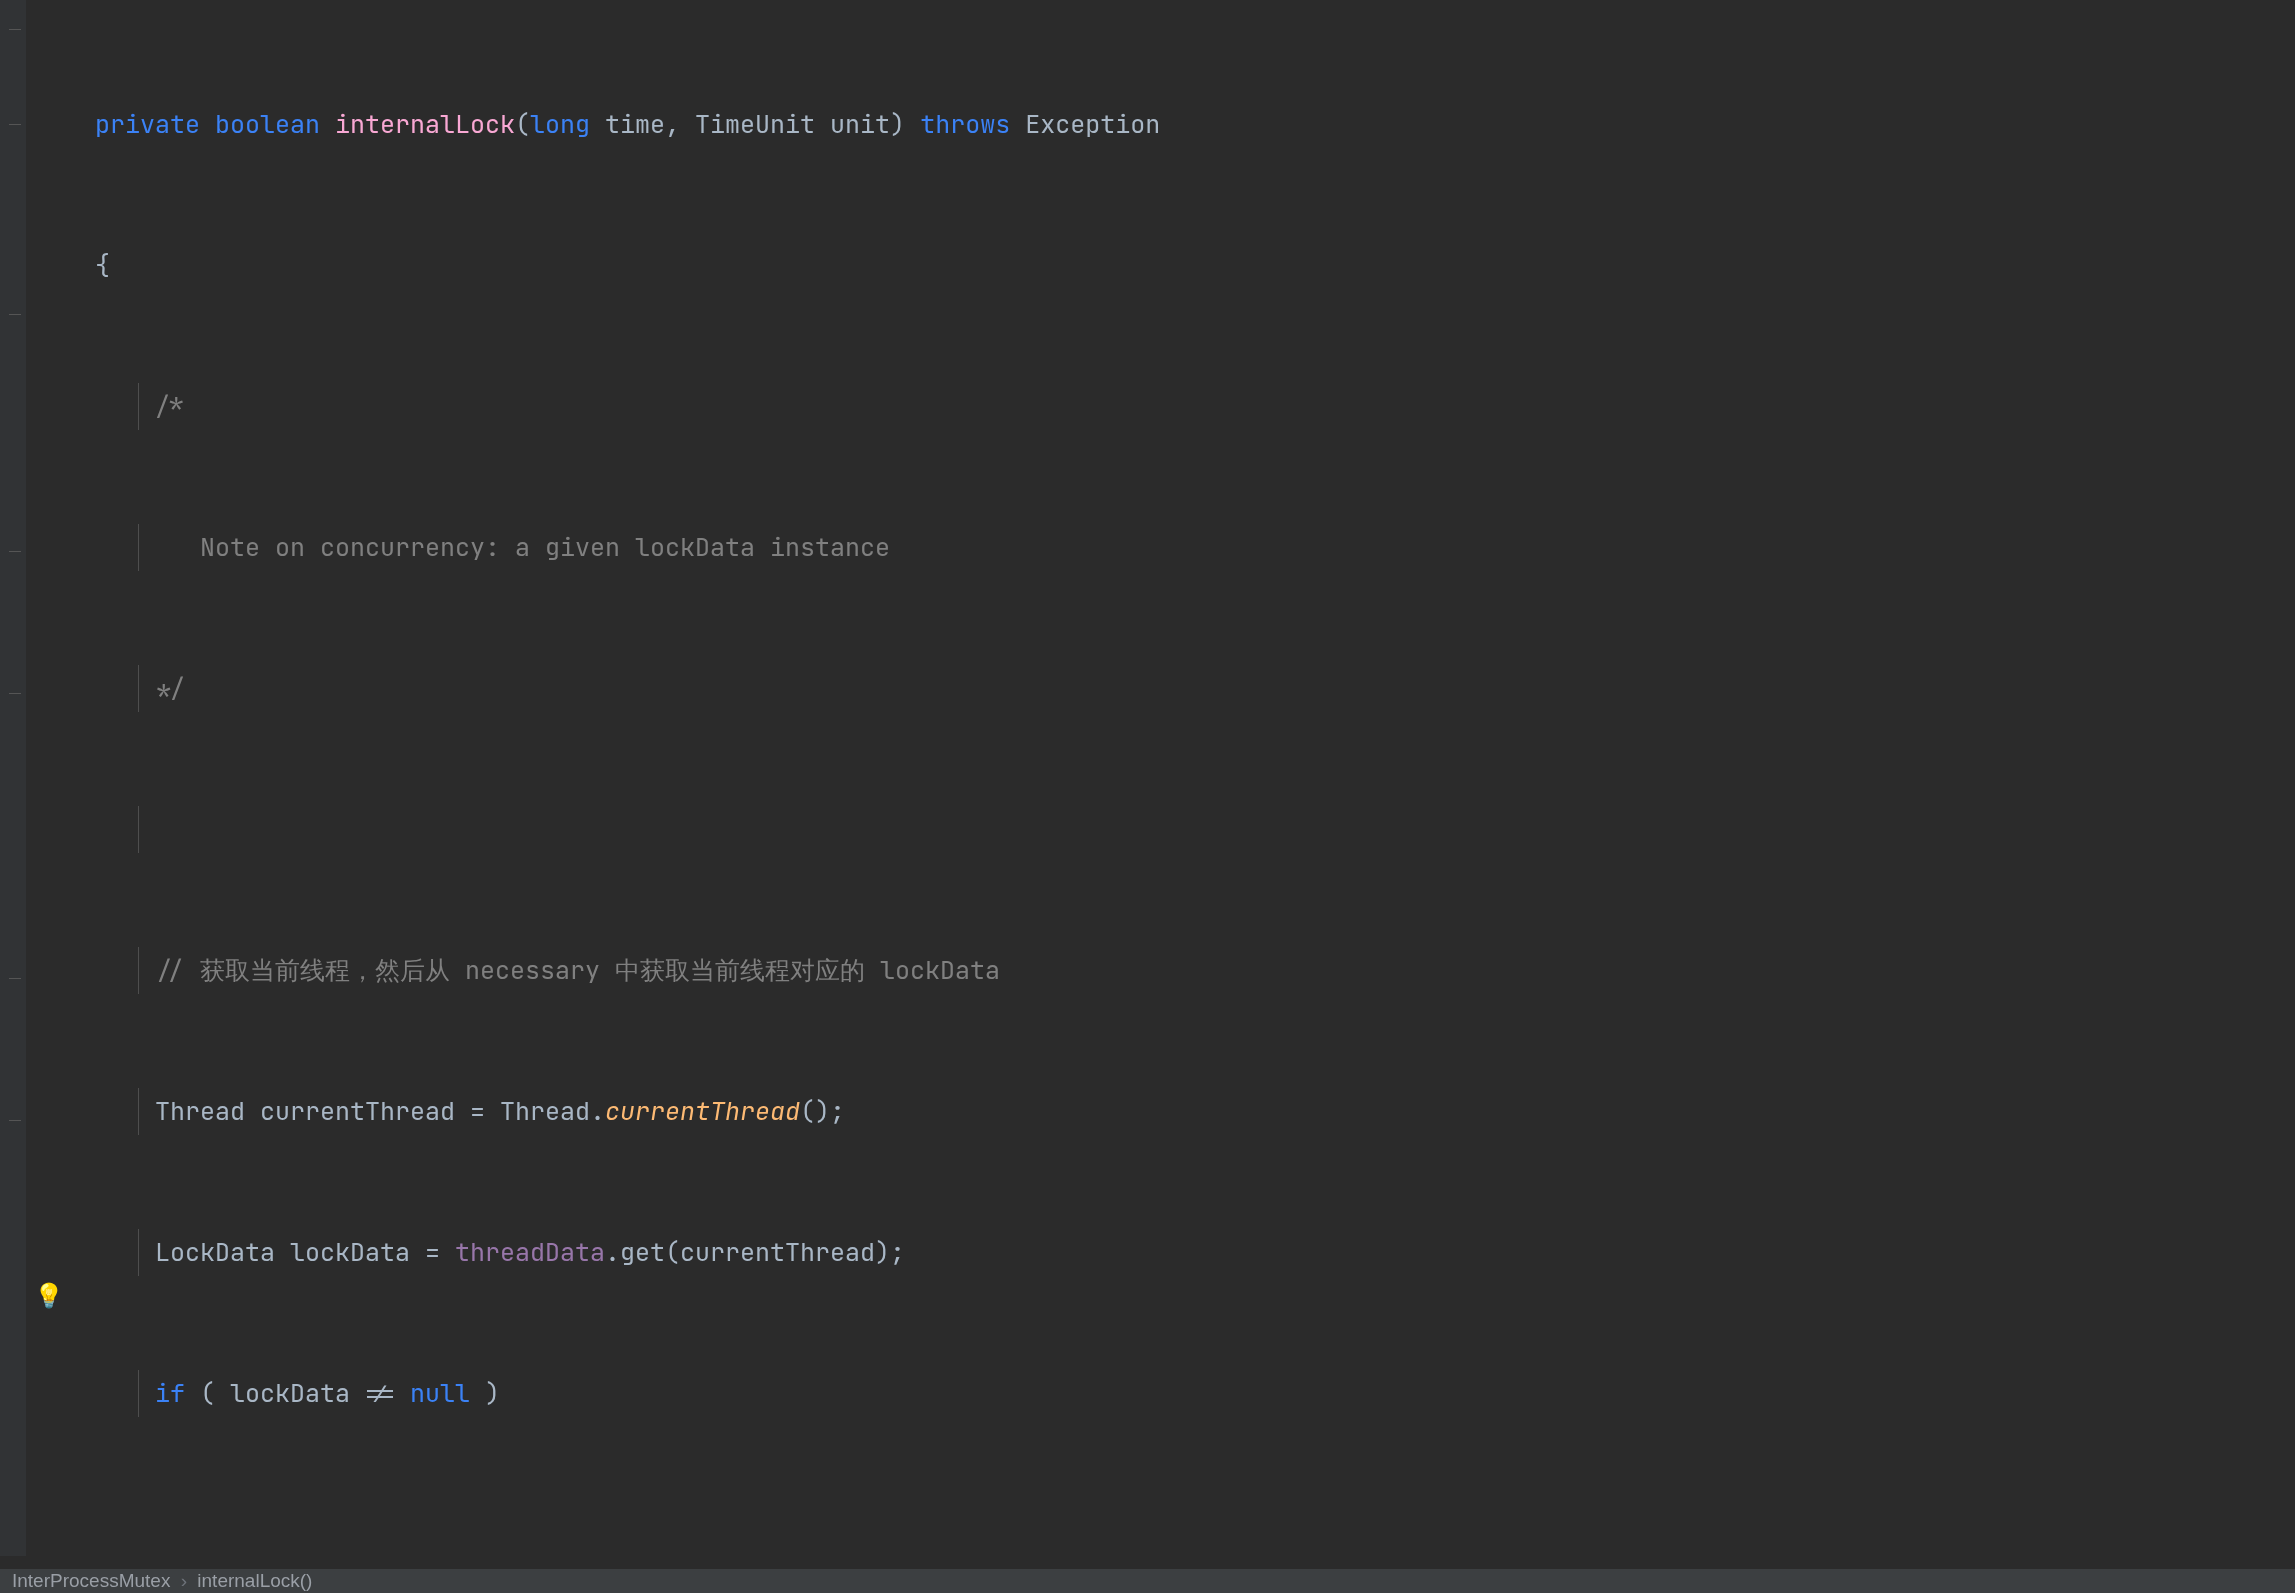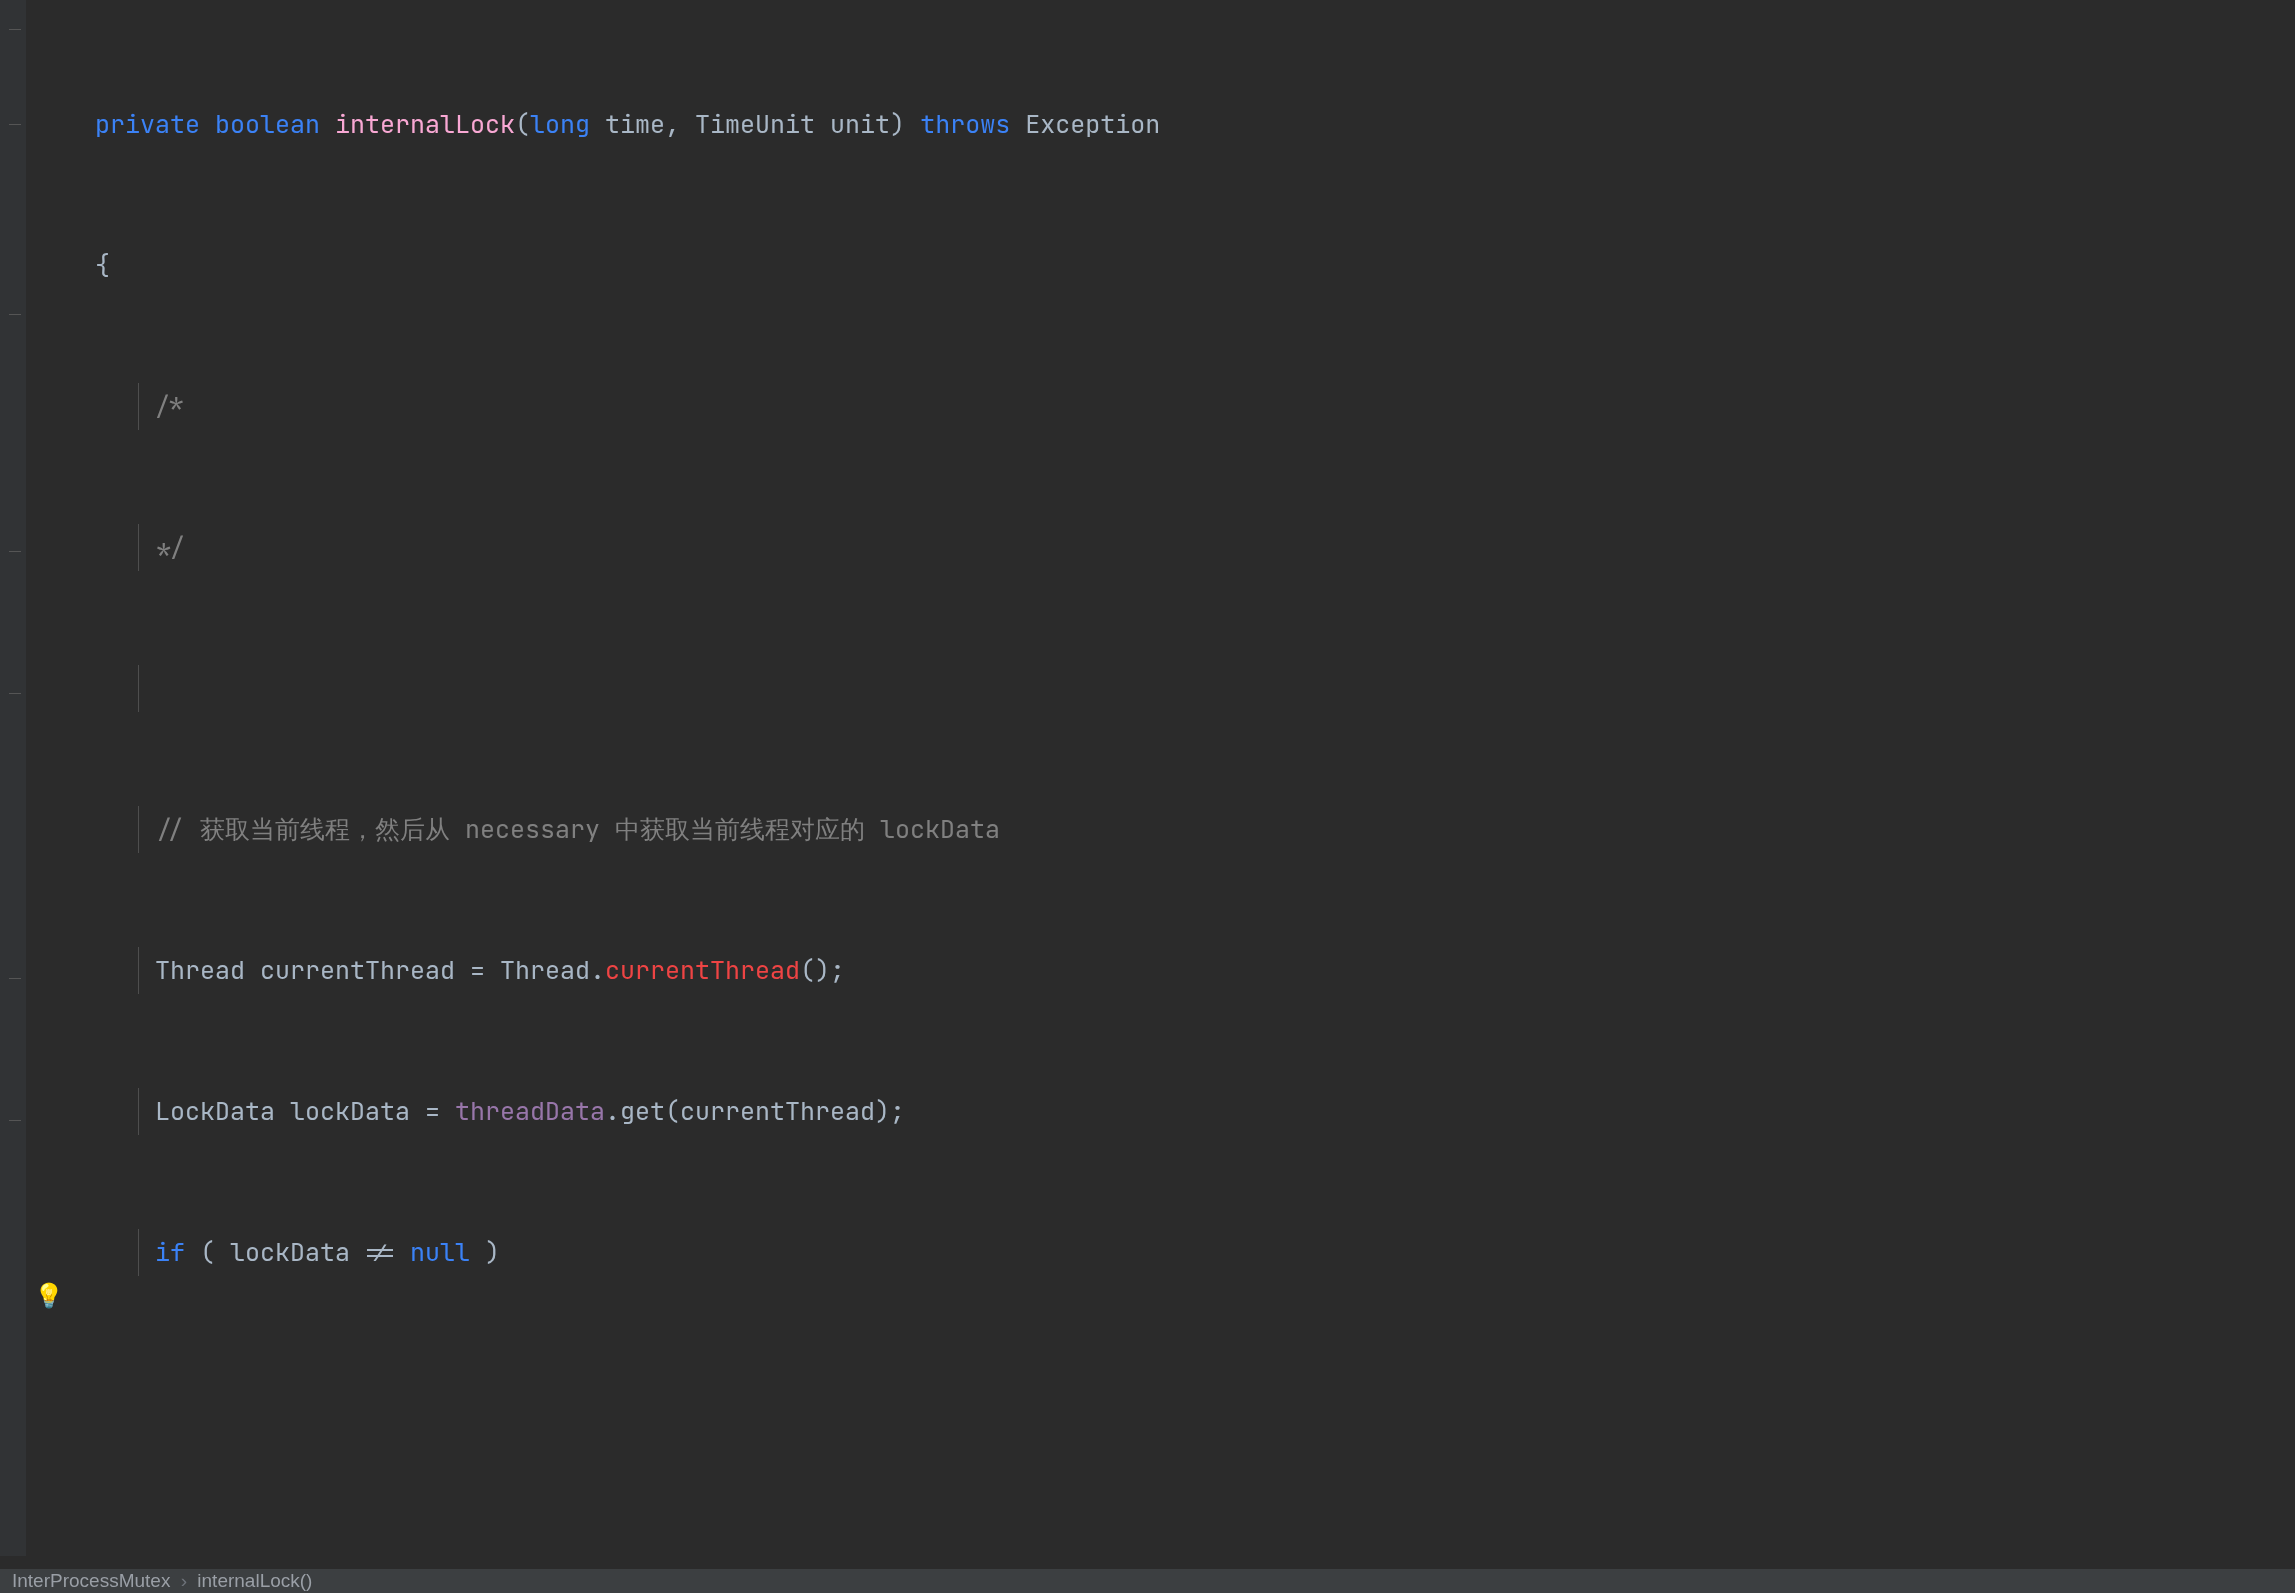--- a/index.html
+++ b/index.html
@@ -56,21 +56,21 @@
   .line { height: 47px; padding-left: 69px; position: relative; }
   .vbar {
     position: absolute;
     top: 0;
     bottom: 0;
     border-left: 1.7px solid #4e4e4e;
   }
   .kw   { color: #3b82f6; text-align: right; }
   .fn   { color: #f9a8d4; }
   .fld  { color: #9876aa; text-align: center; }
-  .it   { color: #ef4444; text-align: center; }
+  .it   { font-style: italic; color: #fdba74; text-align: center; }
   .cm   { color: #808080; }
   .statusbar {
     position: absolute;
     bottom: 0;
     left: 0;
     right: 0;
     height: 24px;
     background: #3c3f41;
     display: flex;
     align-items: center;
@@ -94,20 +94,21 @@
     <div class="tick" style="top:693px"></div>
     <div class="tick" style="top:978px"></div>
     <div class="tick" style="top:1120px"></div>
   </div>
   <span class="bulb" style="top:1280px">💡</span>
 
   <div class="code">
     <div class="line"><span class="kw">private</span> <span class="kw">boolean</span> <span class="fn">internalLock</span><span>(</span><span class="kw">long</span><span> time, TimeUnit unit) </span><span class="kw">throws</span><span> Exception</span></div>
     <div class="line"><span>{</span></div>
     <div class="line"><span class="vbar" style="left:112px"></span>    <span class="cm">/*</span></div>
+    <div class="line"><span class="vbar" style="left:112px"></span>    <span class="cm">   Note on concurrency: a given lockData instance</span></div>
     <div class="line"><span class="vbar" style="left:112px"></span>    <span class="cm">*/</span></div>
     <div class="line"><span class="vbar" style="left:112px"></span><span></span></div>
     <div class="line"><span class="vbar" style="left:112px"></span>    <span class="cm">// 获取当前线程，然后从 necessary 中获取当前线程对应的 lockData</span></div>
     <div class="line"><span class="vbar" style="left:112px"></span>    <span>Thread currentThread = Thread.</span><span class="it">currentThread</span><span>();</span></div>
     <div class="line"><span class="vbar" style="left:112px"></span>    <span>LockData lockData = </span><span class="fld">threadData</span><span>.get(currentThread);</span></div>
     <div class="line"><span class="vbar" style="left:112px"></span>    <span class="kw">if</span><span> ( lockData != </span><span class="kw">null</span><span> )</span></div>
     
     
     
     

